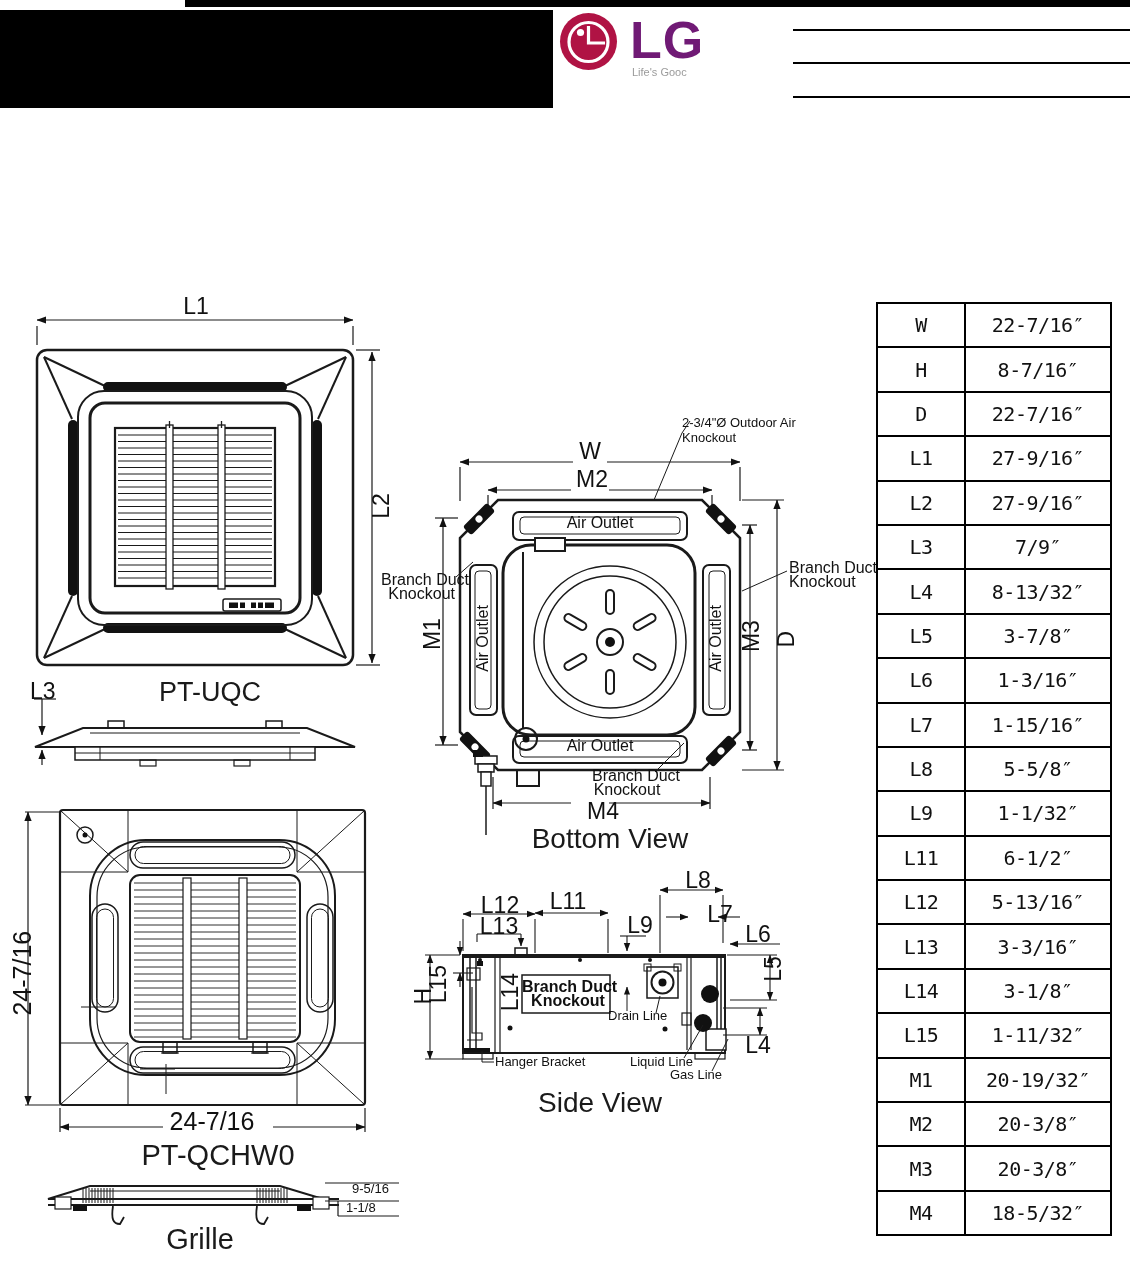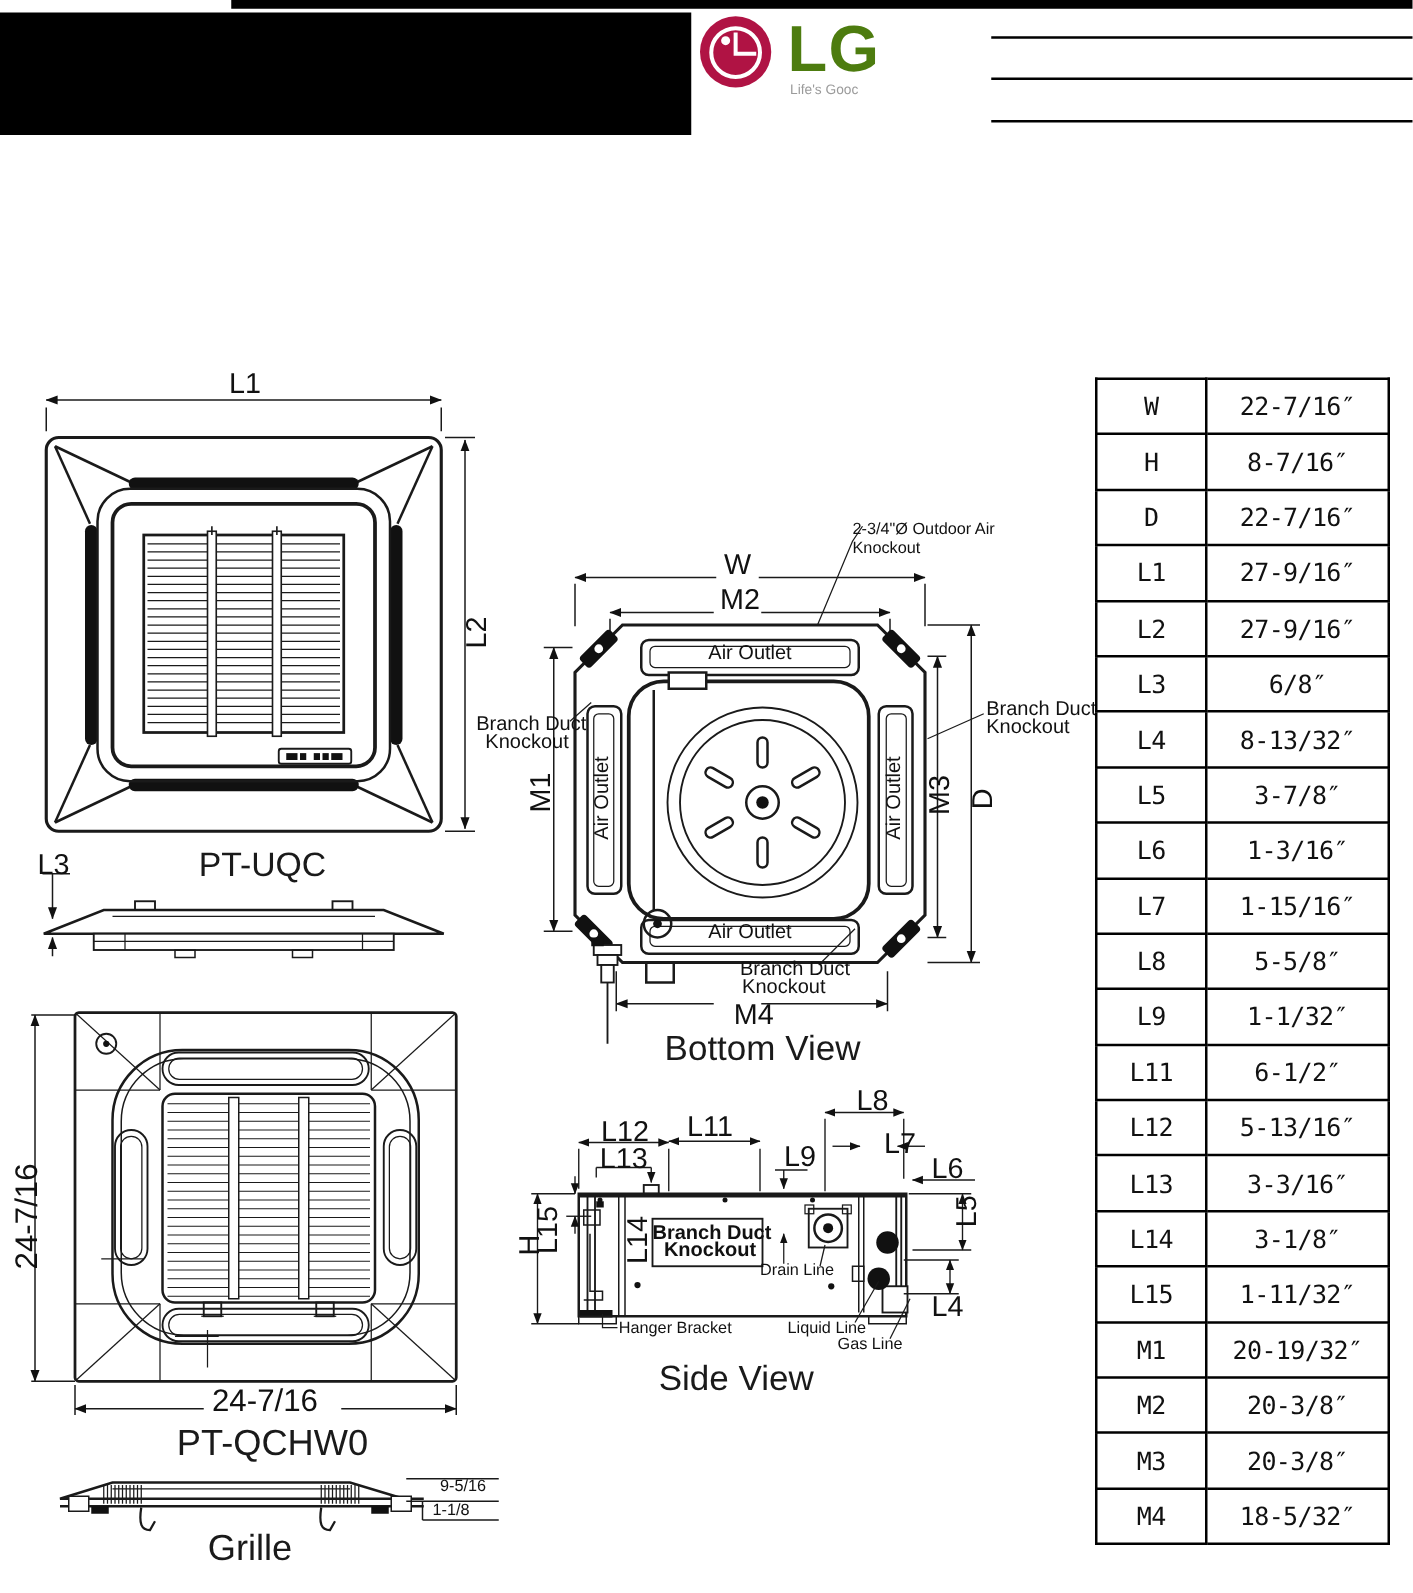--- a/index.html
+++ b/index.html
@@ -16,21 +16,21 @@
   .right{text-align:right;}
   .rlabel{transform:rotate(-90deg);}
   .bar{position:absolute;background:#000;}
   .hline{position:absolute;background:#000;height:2px;}
   svg{position:absolute;overflow:visible;}
   .dim-table{position:absolute;}
   .dim-table table{border-collapse:collapse;width:100%;table-layout:fixed;}
   .dim-table td{border:2.4px solid #000;height:40.4px;text-align:center;vertical-align:middle;
       font-family:"DejaVu Sans Mono",monospace;font-size:20px;color:#111;letter-spacing:-0.5px;}
   .dim-table td.dt-label{width:84px;}
-  .brand{position:absolute;font-weight:bold;color:#4d7c0f;font-size:52px;letter-spacing:1px;}
+  .brand{position:absolute;font-weight:bold;color:#701a75;font-size:52px;letter-spacing:1px;}
   .tagline{position:absolute;color:#9b9b9b;font-size:11px;}
 </style>
 </head>
 <body>
 
 <div class="bar" style="left:185px;top:0;width:945px;height:7px;"></div>
 <div class="bar" style="left:0;top:10px;width:553px;height:98px;"></div>
 
 <div class="abs" style="left:560px;top:13px;width:57px;height:57px;border-radius:50%;background:#b01344;">
   <svg width="57" height="57" viewBox="0 0 57 57" style="left:0;top:0;">
@@ -401,21 +401,21 @@
 <div class="lbl dim center" style="left:736px;top:1033px;width:44px;">L4</div>
 <div class="lbl dim center rlabel" style="left:408px;top:972px;width:60px;">L15</div>
 <div class="lbl dim center rlabel" style="left:480px;top:980px;width:60px;">L14</div>
 <div class="lbl dim center rlabel" style="left:398px;top:984px;width:50px;">H</div>
 <div class="lbl tiny center" style="left:522px;top:979px;width:92px;font-weight:bold;">Branch Duct</div>
 <div class="lbl tiny center" style="left:522px;top:993px;width:92px;font-weight:bold;">Knockout</div>
 <div class="lbl small" style="left:608px;top:1009px;">Drain Line</div>
 <div class="lbl small" style="left:495px;top:1055px;text-align:center;">Hanger Bracket</div>
 <div class="lbl small" style="left:630px;top:1055px;">Liquid Line</div>
 <div class="lbl small" style="left:670px;top:1068px;">Gas Line</div>
-<div class="lbl cap center" style="left:519px;top:1088px;width:140px;">Side View</div>
+<div class="lbl cap center" style="left:530px;top:1088px;width:140px;">Side View</div>
 
 <div class="lbl center rlabel" style="left:-28px;top:960px;width:100px;font-size:25px;">24-7/16</div>
 <div class="lbl center" style="left:162px;top:1108px;width:100px;font-size:25px;">24-7/16</div>
 <div class="lbl cap center" style="left:138px;top:1140px;width:160px;font-size:29px;">PT-QCHW0</div>
 
 <div class="lbl small" style="left:352px;top:1182px;">9-5/16</div>
 <div class="lbl small" style="left:346px;top:1201px;">1-1/8</div>
 <div class="lbl cap center" style="left:150px;top:1224px;width:100px;font-size:29px;">Grille</div>
 
 <div class="dim-table" style="left:876px;top:302px;width:236px;">
@@ -436,21 +436,21 @@
         <tr>
           <td class="dt-label">L1</td>
           <td class="dt-value">27-9/16″</td>
         </tr>
         <tr>
           <td class="dt-label">L2</td>
           <td class="dt-value">27-9/16″</td>
         </tr>
         <tr>
           <td class="dt-label">L3</td>
-          <td class="dt-value">6/8″</td>
+          <td class="dt-value">7/9″</td>
         </tr>
         <tr>
           <td class="dt-label">L4</td>
           <td class="dt-value">8-13/32″</td>
         </tr>
         <tr>
           <td class="dt-label">L5</td>
           <td class="dt-value">3-7/8″</td>
         </tr>
         <tr>

